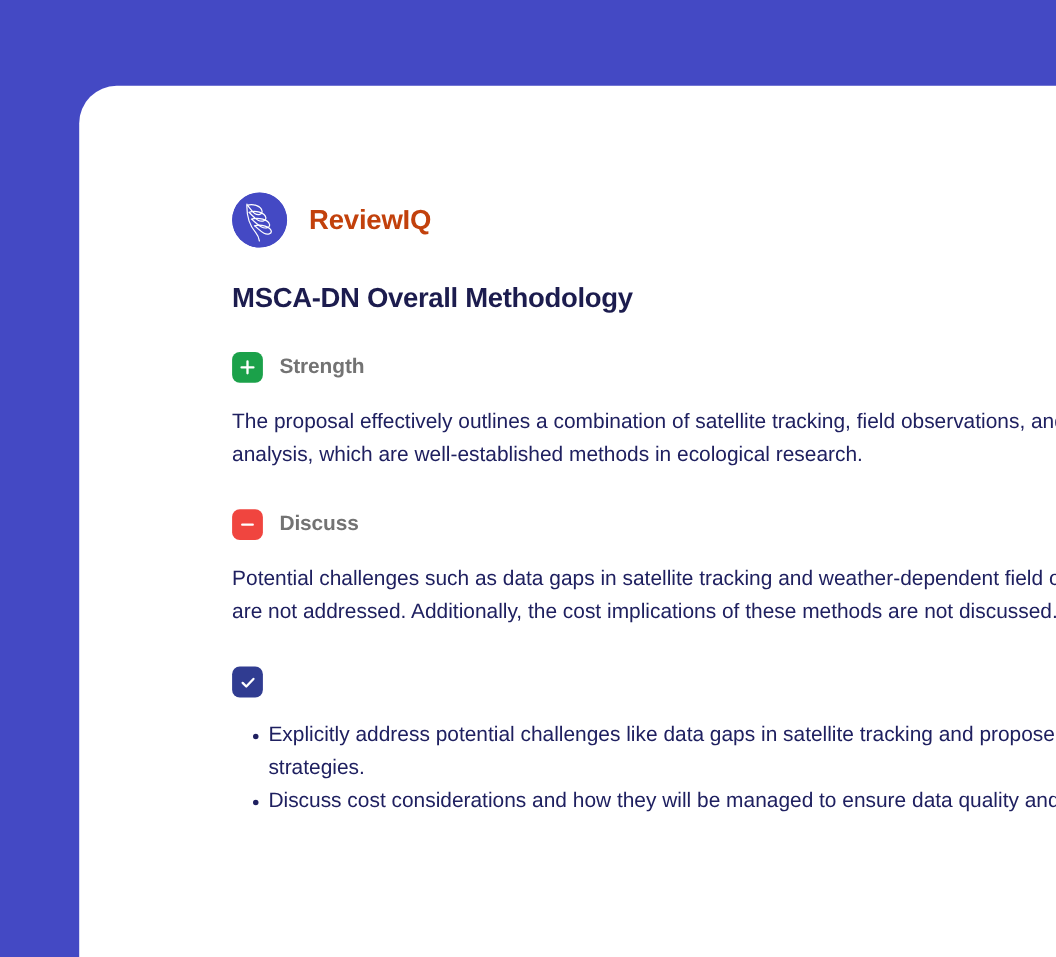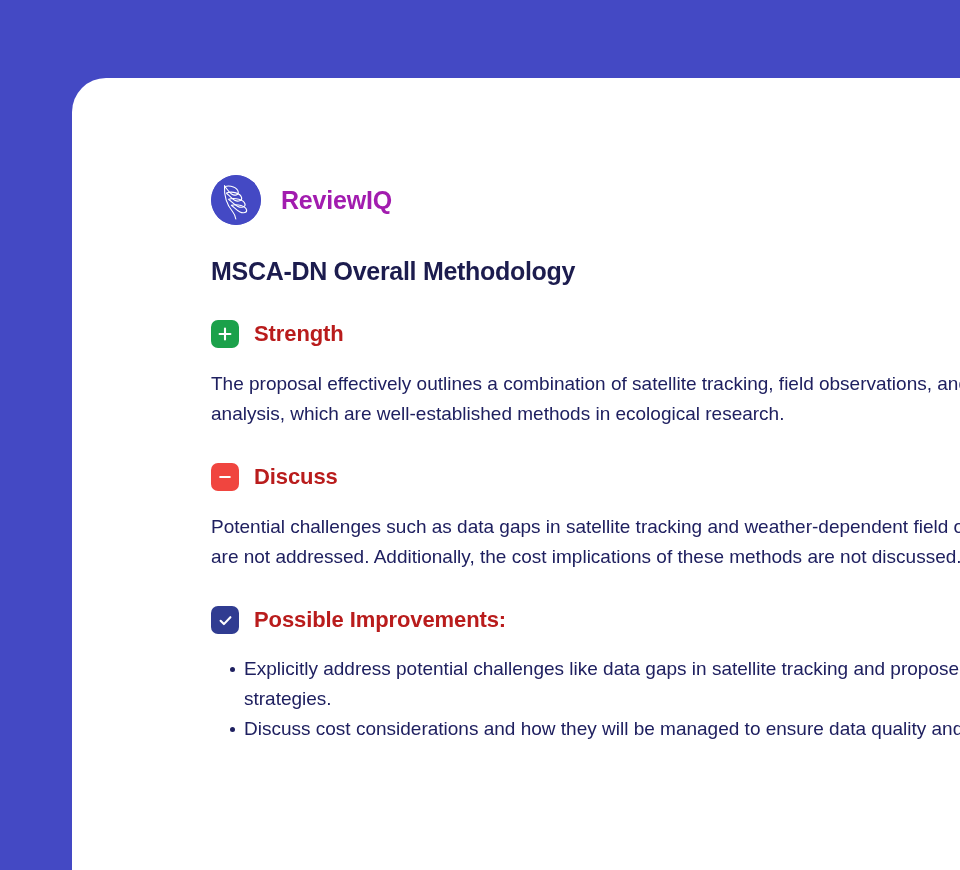--- a/index.html
+++ b/index.html
@@ -57,21 +57,21 @@
     height: 50px;
     border-radius: 50%;
     background: #4449c4;
     flex: 0 0 50px;
     display: block;
   }
 
   .brand-name {
     font-size: 25px;
     font-weight: bold;
-    color: #a21caf;
+    color: #c2410c;
     letter-spacing: -0.2px;
     white-space: nowrap;
   }
 
   
   .doc-title {
     margin-top: 32px;
     font-size: 25px;
     font-weight: bold;
     color: #1c1c4e;
@@ -97,23 +97,23 @@
     justify-content: center;
   }
 
   .badge svg { display: block; }
 
   .badge-strength     { background: #1ba14a; }
   .badge-weakness     { background: #f0453f; }
   .badge-improvements { background: #303c91; }
 
   .section-label {
-    font-size: 22px;
+    font-size: 19px;
     font-weight: bold;
-    color: #b91c1c;
+    color: #737373;
     letter-spacing: -0.1px;
     white-space: nowrap;
   }
 
   
   .body-text {
     margin-top: 21px;
     font-size: 19px;
     line-height: 30px;
     color: #1f2060;
@@ -190,21 +190,20 @@
         <span class="section-label">Discuss</span>
       </div>
       <p class="body-text">Potential challenges such as data gaps in satellite tracking and weather-dependent field observations are not addressed. Additionally, the cost implications of these methods are not discussed.</p>
 
       <div class="section-head">
         <span class="badge badge-improvements">
           <svg width="17" height="17" viewBox="0 0 17 17" aria-hidden="true">
             <path d="M3.6 8.8 L6.9 12.1 L13.4 5.2" fill="none" stroke="#ffffff" stroke-width="2.1" stroke-linecap="round" stroke-linejoin="round"></path>
           </svg>
         </span>
-        <span class="section-label">Possible Improvements:</span>
       </div>
       <ul class="bullets">
         <li>Explicitly address potential challenges like data gaps in satellite tracking and propose mitigation strategies.</li>
         <li>Discuss cost considerations and how they will be managed to ensure data quality and consistency.</li>
       </ul>
 
     </div>
   </div>
 </div>
 

